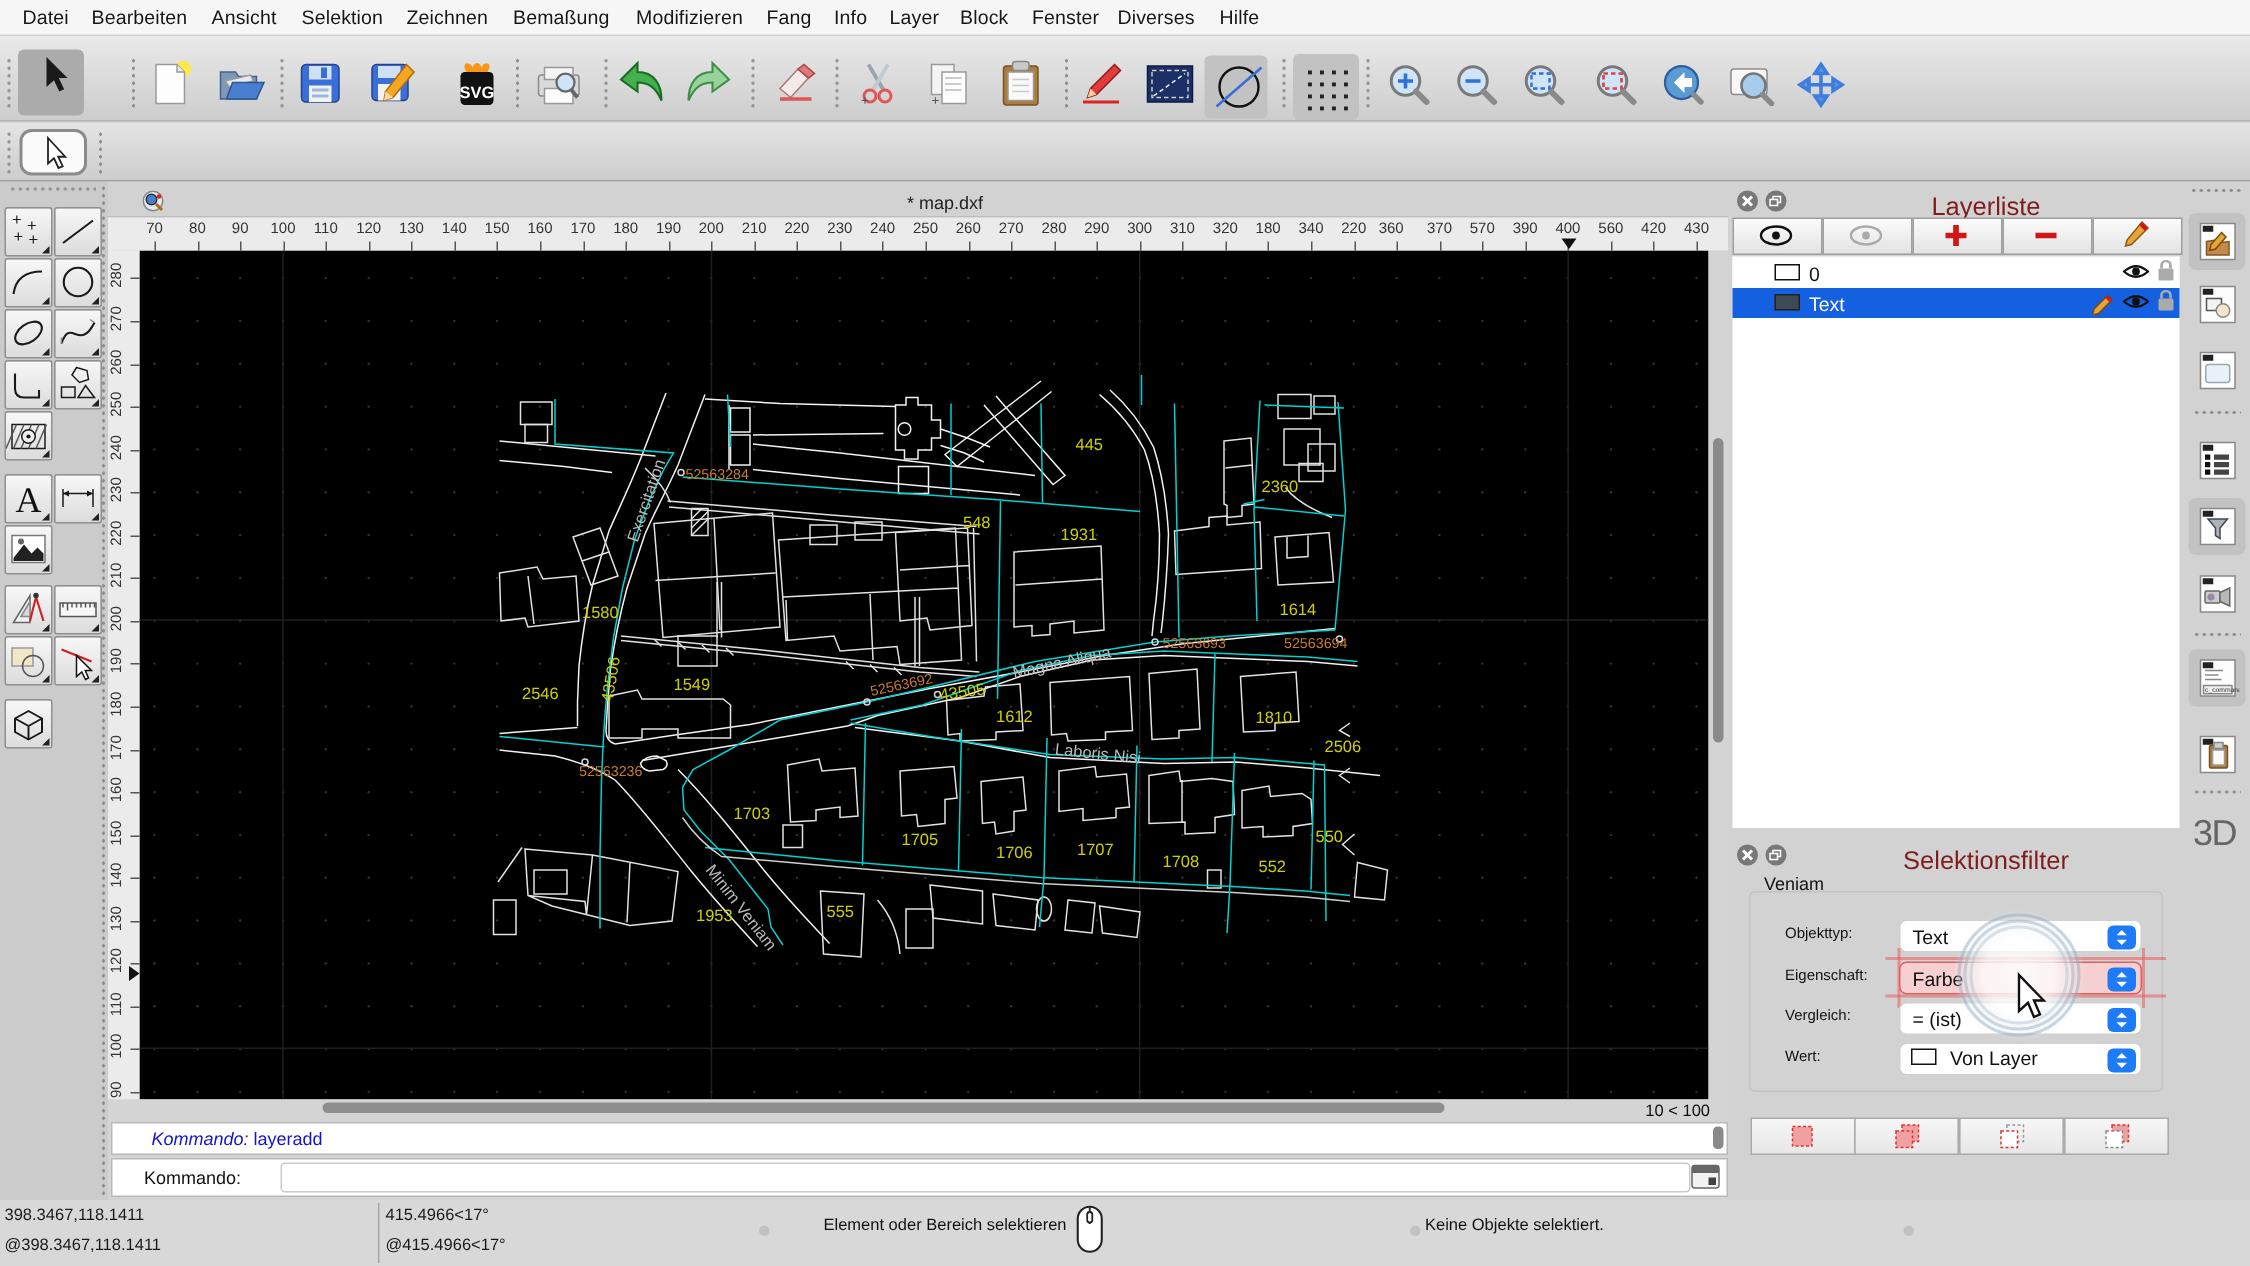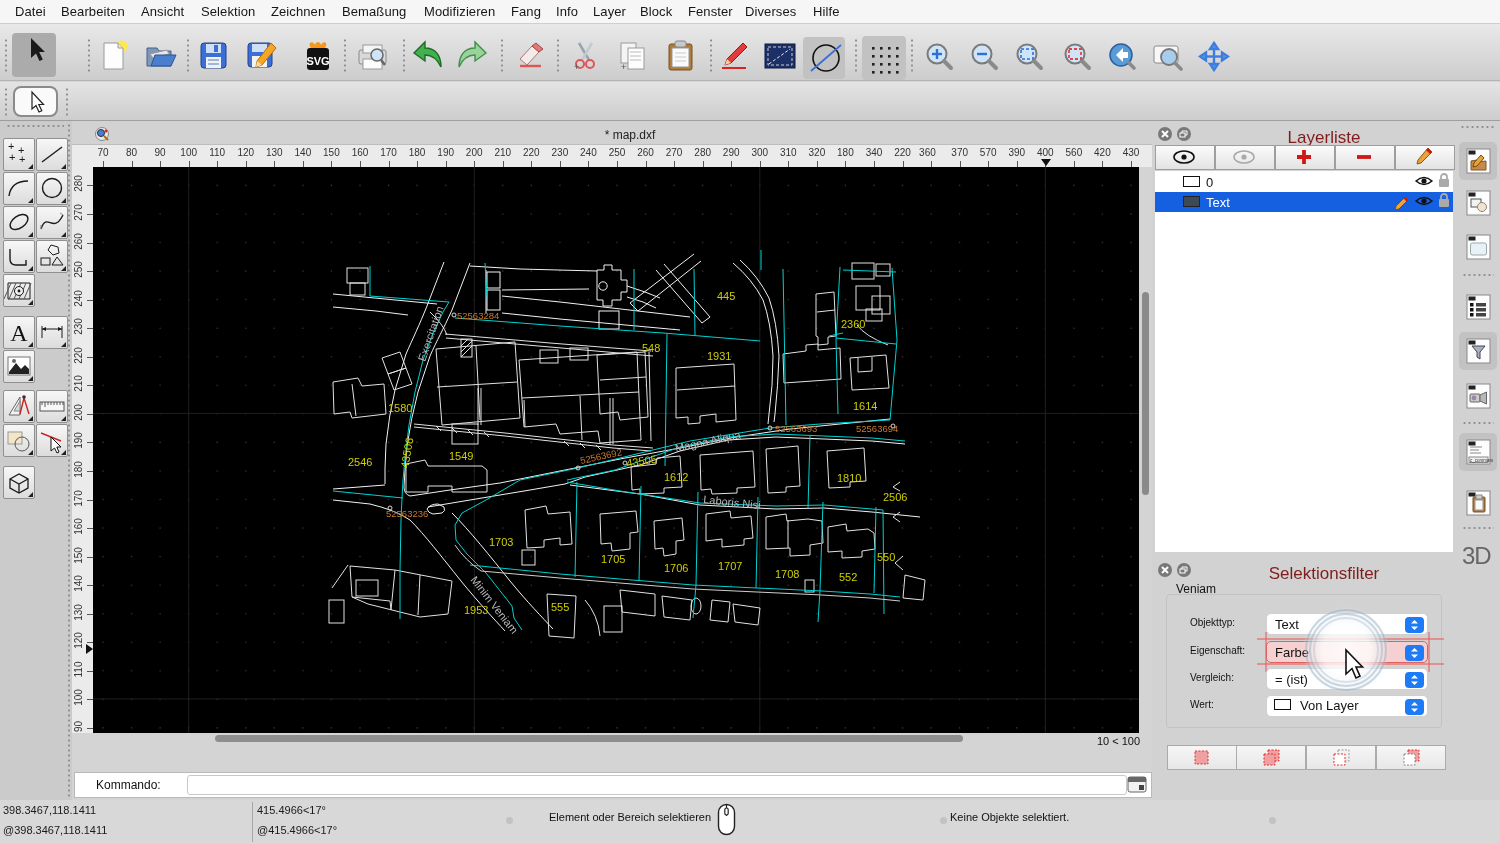--- a/index.html
+++ b/index.html
@@ -1415,20 +1415,24 @@
 <text x="386" y="517" fill="#c97a2e" font-size="9.5" font-family="Liberation Sans">52563236</text>
 <text x="425" y="362" fill="#b9b9b9" font-size="11" font-family="Liberation Sans" transform="rotate(-71 425 362)">Exercitation</text>
 <text x="676" y="452" fill="#b9b9b9" font-size="11" font-family="Liberation Sans" transform="rotate(-12 676 452)">Magna Aliqua</text>
 <text x="703" y="503" fill="#b9b9b9" font-size="11" font-family="Liberation Sans" transform="rotate(6 703 503)">Laboris Nisi</text>
 <text x="470" y="580" fill="#b9b9b9" font-size="11" font-family="Liberation Sans" transform="rotate(52 470 580)">Minim Veniam</text>
 </svg>
 <div id="belowcanvas"></div>
 <div id="hscroll"></div>
     <div id="vscroll"></div>
 <div class="abs" style="left:1040px;top:735px;width:100px;font-size:11px;color:#111;text-align:right">10 &lt; 100</div>
+<div id="histbox">
+      <span style="position:absolute;left:26px;top:3px;font-size:12px;color:#1414cc"><i>Kommando:</i> layeradd</span>
+      <div style="position:absolute;right:2px;top:2px;width:7px;height:15px;background:#8a8a8a;border-radius:3px"></div>
+    </div>
 <div id="inputrow">
       <span style="position:absolute;left:21px;top:5px;font-size:12px;color:#111">Kommando:</span>
       <div style="position:absolute;left:112px;top:2px;width:940px;height:20px;border:1px solid #c9c9c9;border-radius:3px;background:#fff"></div>
       <svg style="position:absolute;right:4px;top:3px" width="20" height="18" viewBox="0 0 20 18">
         <rect x="1" y="1" width="18" height="15" rx="2" fill="#f2f2f2" stroke="#666"></rect>
         <rect x="1" y="1" width="18" height="5" fill="#666"></rect>
         <rect x="12" y="9" width="5" height="5" fill="#444"></rect>
       </svg>
     </div>
 <div id="statusbar">

